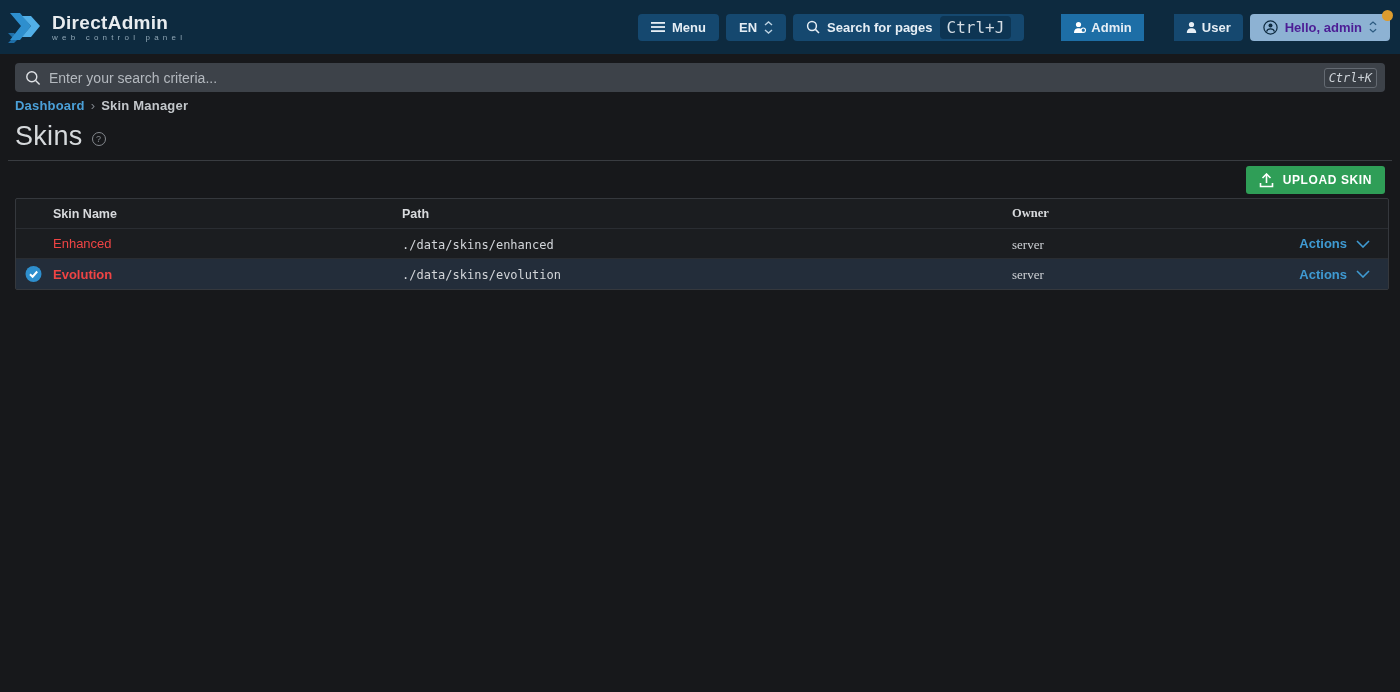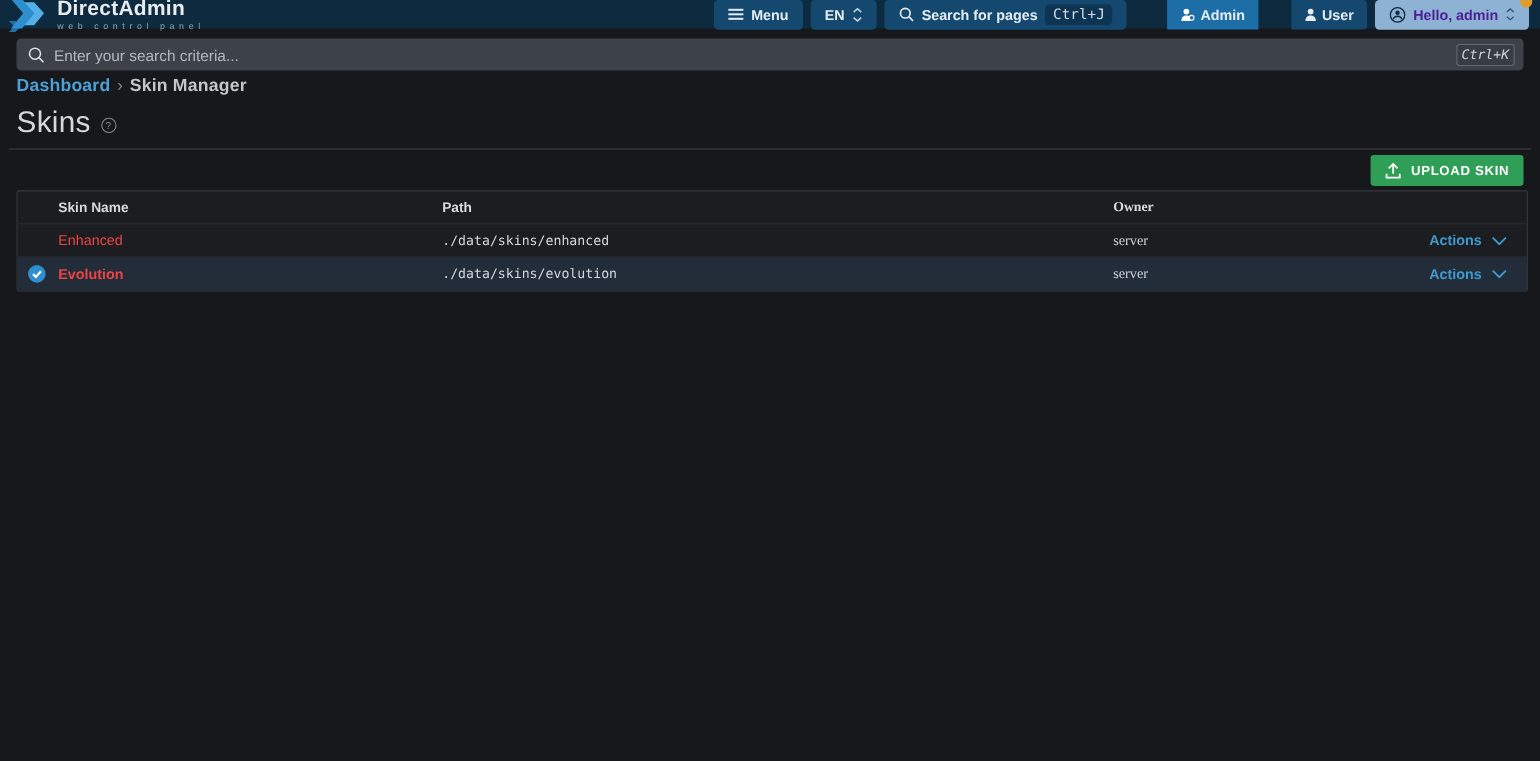--- a/index.html
+++ b/index.html
@@ -6,21 +6,21 @@
   html, body { width: 1400px; height: 692px; overflow: hidden; }
   body {
     background: #17181b;
     font-family: "Liberation Sans", "DejaVu Sans", sans-serif;
     color: #cfd2d6;
   }
   .mono { font-family: "DejaVu Sans Mono", "Liberation Mono", monospace; }
 
   
   .topbar {
-    height: 26px;
+    height: 54px;
     background: #0d2a3f;
     display: flex;
     align-items: center;
     padding: 0 10px 0 6px;
   }
   .logo { display: flex; align-items: center; gap: 6px; cursor: pointer; }
   .logo-mark { width: 40px; height: 34px; flex: 0 0 auto; }
   .logo-text { line-height: 1; }
   .logo-title {
     font-size: 19px; font-weight: 700; color: #e8ecef; letter-spacing: 0.3px;
@@ -44,21 +44,21 @@
     gap: 7px;
     padding: 0 13px;
     cursor: pointer;
     font-family: inherit;
   }
   .tb-btn svg { display: block; }
   .kbd-pill {
     background: #0d3553;
     border-radius: 4px;
     padding: 2px 7px;
-    font-size: 13px;
+    font-size: 16px;
     color: #d4dde4;
     font-weight: 400;
   }
   .segmented {
     display: flex; height: 27px; border-radius: 4px; overflow: hidden;
   }
   .seg {
     display: flex; align-items: center; gap: 5px;
     padding: 0 12px; font-size: 13px; font-weight: 700;
     color: #e6eef5; background: #15486f; border: none; cursor: pointer;
@@ -106,21 +106,21 @@
     padding: 2px 4px;
     font-size: 12px;
     color: #ced3d8;
     background: #383d44;
     font-style: italic;
   }
 
   
   .breadcrumb {
     margin: 6px 15px 0 15px;
-    font-size: 16px;
+    font-size: 13px;
     display: flex;
     align-items: center;
     gap: 6px;
     color: #c3c7cb;
     font-weight: 700;
     letter-spacing: 0.2px;
   }
   .breadcrumb a { color: #4ba0d8; text-decoration: none; cursor: pointer; }
   .crumb-sep { color: #7e838a; font-weight: 400; }
 

